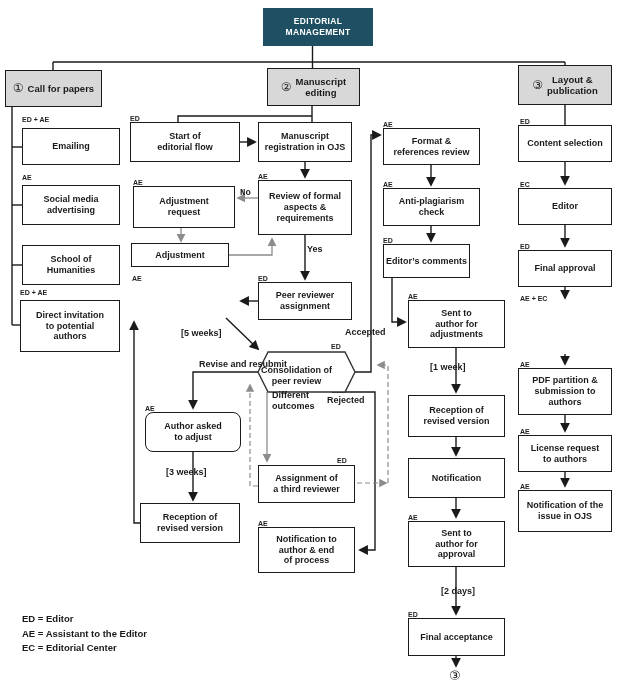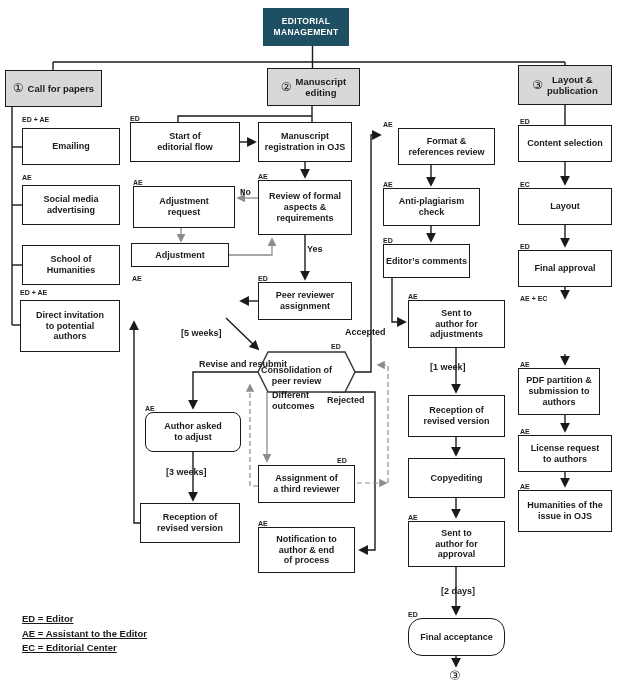--- a/index.html
+++ b/index.html
@@ -91,21 +91,21 @@
 
     <g stroke="#8c8c8c" stroke-width="1.2" fill="none" stroke-dasharray="5 3">
       <path d="M258 486 H250 V385" marker-end="url(#mg)"></path>
       <path d="M357 483 H386" marker-end="url(#mg)"></path>
       <path d="M388 483 V365 H378" marker-end="url(#mg)"></path>
     </g>
 
     <polygon points="258,372 268,352 345,352 355,372 345,392 268,392" fill="#ffffff" stroke="#333" stroke-width="1.4"></polygon>
   </svg>
 
-  <div class="title" style="left:263px;top:8px;width:86px;height:38px;text-align:center;">EDITORIAL
+  <div class="title" style="left:263px;top:8px;width:110px;height:38px;text-align:center;">EDITORIAL
 MANAGEMENT</div>
 
   <div class="phase" style="left:5px;top:70px;width:97px;height:37px;">
     <span class="num">①</span>
     <span>Call for papers</span>
   </div>
   <div class="phase" style="left:267px;top:68px;width:93px;height:38px;">
     <span class="num">②</span>
     <span>Manuscript
 editing</span>
@@ -169,85 +169,85 @@
   <div class="role" style="left:337px;top:457px;">ED</div>
   <div class="box" style="left:258px;top:465px;width:97px;height:38px;">Assignment of
 a third reviewer</div>
 
   <div class="role" style="left:258px;top:520px;">AE</div>
   <div class="box" style="left:258px;top:527px;width:97px;height:46px;">Notification to
 author &amp; end
 of process</div>
 
   <div class="role" style="left:383px;top:121px;">AE</div>
-  <div class="box" style="left:383px;top:128px;width:97px;height:37px;margin-left:15px;">Format &amp;
+  <div class="box" style="left:383px;top:128px;width:97px;height:37px;">Format &amp;
 references review</div>
 
   <div class="role" style="left:383px;top:181px;">AE</div>
   <div class="box" style="left:383px;top:188px;width:97px;height:38px;">Anti-plagiarism
 check</div>
 
   <div class="role" style="left:383px;top:237px;">ED</div>
   <div class="box" style="left:383px;top:244px;width:87px;height:34px;">Editor’s comments</div>
 
   <div class="role" style="left:408px;top:293px;">AE</div>
   <div class="box" style="left:408px;top:300px;width:97px;height:48px;">Sent to
 author for
 adjustments</div>
 
   <div class="box" style="left:408px;top:395px;width:97px;height:42px;">Reception of
 revised version</div>
 
-  <div class="box" style="left:408px;top:458px;width:97px;height:40px;">Copyediting</div>
+  <div class="box" style="left:408px;top:458px;width:97px;height:40px;">Notification</div>
 
   <div class="role" style="left:408px;top:514px;">AE</div>
   <div class="box" style="left:408px;top:521px;width:97px;height:46px;">Sent to
 author for
 approval</div>
 
   <div class="role" style="left:408px;top:611px;">ED</div>
-  <div class="box" style="left:408px;top:618px;width:97px;height:38px;border-radius:14px;">Final acceptance</div>
+  <div class="box" style="left:408px;top:618px;width:97px;height:38px;">Final acceptance</div>
 
   <div class="endsym" style="left:449px;top:668px;">③</div>
 
   <div class="role" style="left:520px;top:118px;">ED</div>
   <div class="box" style="left:518px;top:125px;width:94px;height:37px;">Content selection</div>
 
   <div class="role" style="left:520px;top:181px;">EC</div>
-  <div class="box" style="left:518px;top:188px;width:94px;height:37px;">Layout</div>
+  <div class="box" style="left:518px;top:188px;width:94px;height:37px;">Editor</div>
 
   <div class="role" style="left:520px;top:243px;">ED</div>
   <div class="box" style="left:518px;top:250px;width:94px;height:37px;">Final approval</div>
 
   <div class="role" style="left:520px;top:295px;">AE + EC</div>
 
   <div class="role" style="left:520px;top:361px;">AE</div>
-  <div class="box" style="left:518px;top:368px;width:82px;height:47px;">PDF partition &amp;
+  <div class="box" style="left:518px;top:368px;width:94px;height:47px;">PDF partition &amp;
 submission to
 authors</div>
 
   <div class="role" style="left:520px;top:428px;">AE</div>
   <div class="box" style="left:518px;top:435px;width:94px;height:37px;">License request
 to authors</div>
 
   <div class="role" style="left:520px;top:483px;">AE</div>
-  <div class="box" style="left:518px;top:490px;width:94px;height:42px;">Humanities of the
+  <div class="box" style="left:518px;top:490px;width:94px;height:42px;">Notification of the
 issue in OJS</div>
 
   <div class="elabel" style="left:240px;top:188px;font-family:Liberation Mono, monospace;">No</div>
   <div class="elabel" style="left:307px;top:244px;">Yes</div>
   <div class="elabel" style="left:181px;top:328px;">[5 weeks]</div>
   <div class="elabel" style="left:345px;top:327px;">Accepted</div>
   <div class="elabel" style="left:151px;top:359px;margin-left:48px;">Revise and resubmit</div>
   <div class="elabel" style="left:327px;top:395px;">Rejected</div>
   <div class="elabel" style="left:272px;top:390px;text-align:left;">Different
 outcomes</div>
   <div class="elabel" style="left:166px;top:467px;">[3 weeks]</div>
   <div class="elabel" style="left:430px;top:362px;">[1 week]</div>
   <div class="elabel" style="left:441px;top:586px;">[2 days]</div>
 
-  <div class="legend" style="left:22px;top:612px;text-decoration:underline;">
+  <div class="legend" style="left:22px;top:612px;">
     <div>ED = Editor</div>
     <div>AE = Assistant to the Editor</div>
     <div>EC = Editorial Center</div>
   </div>
 
 </div>
 
 </body></html>

